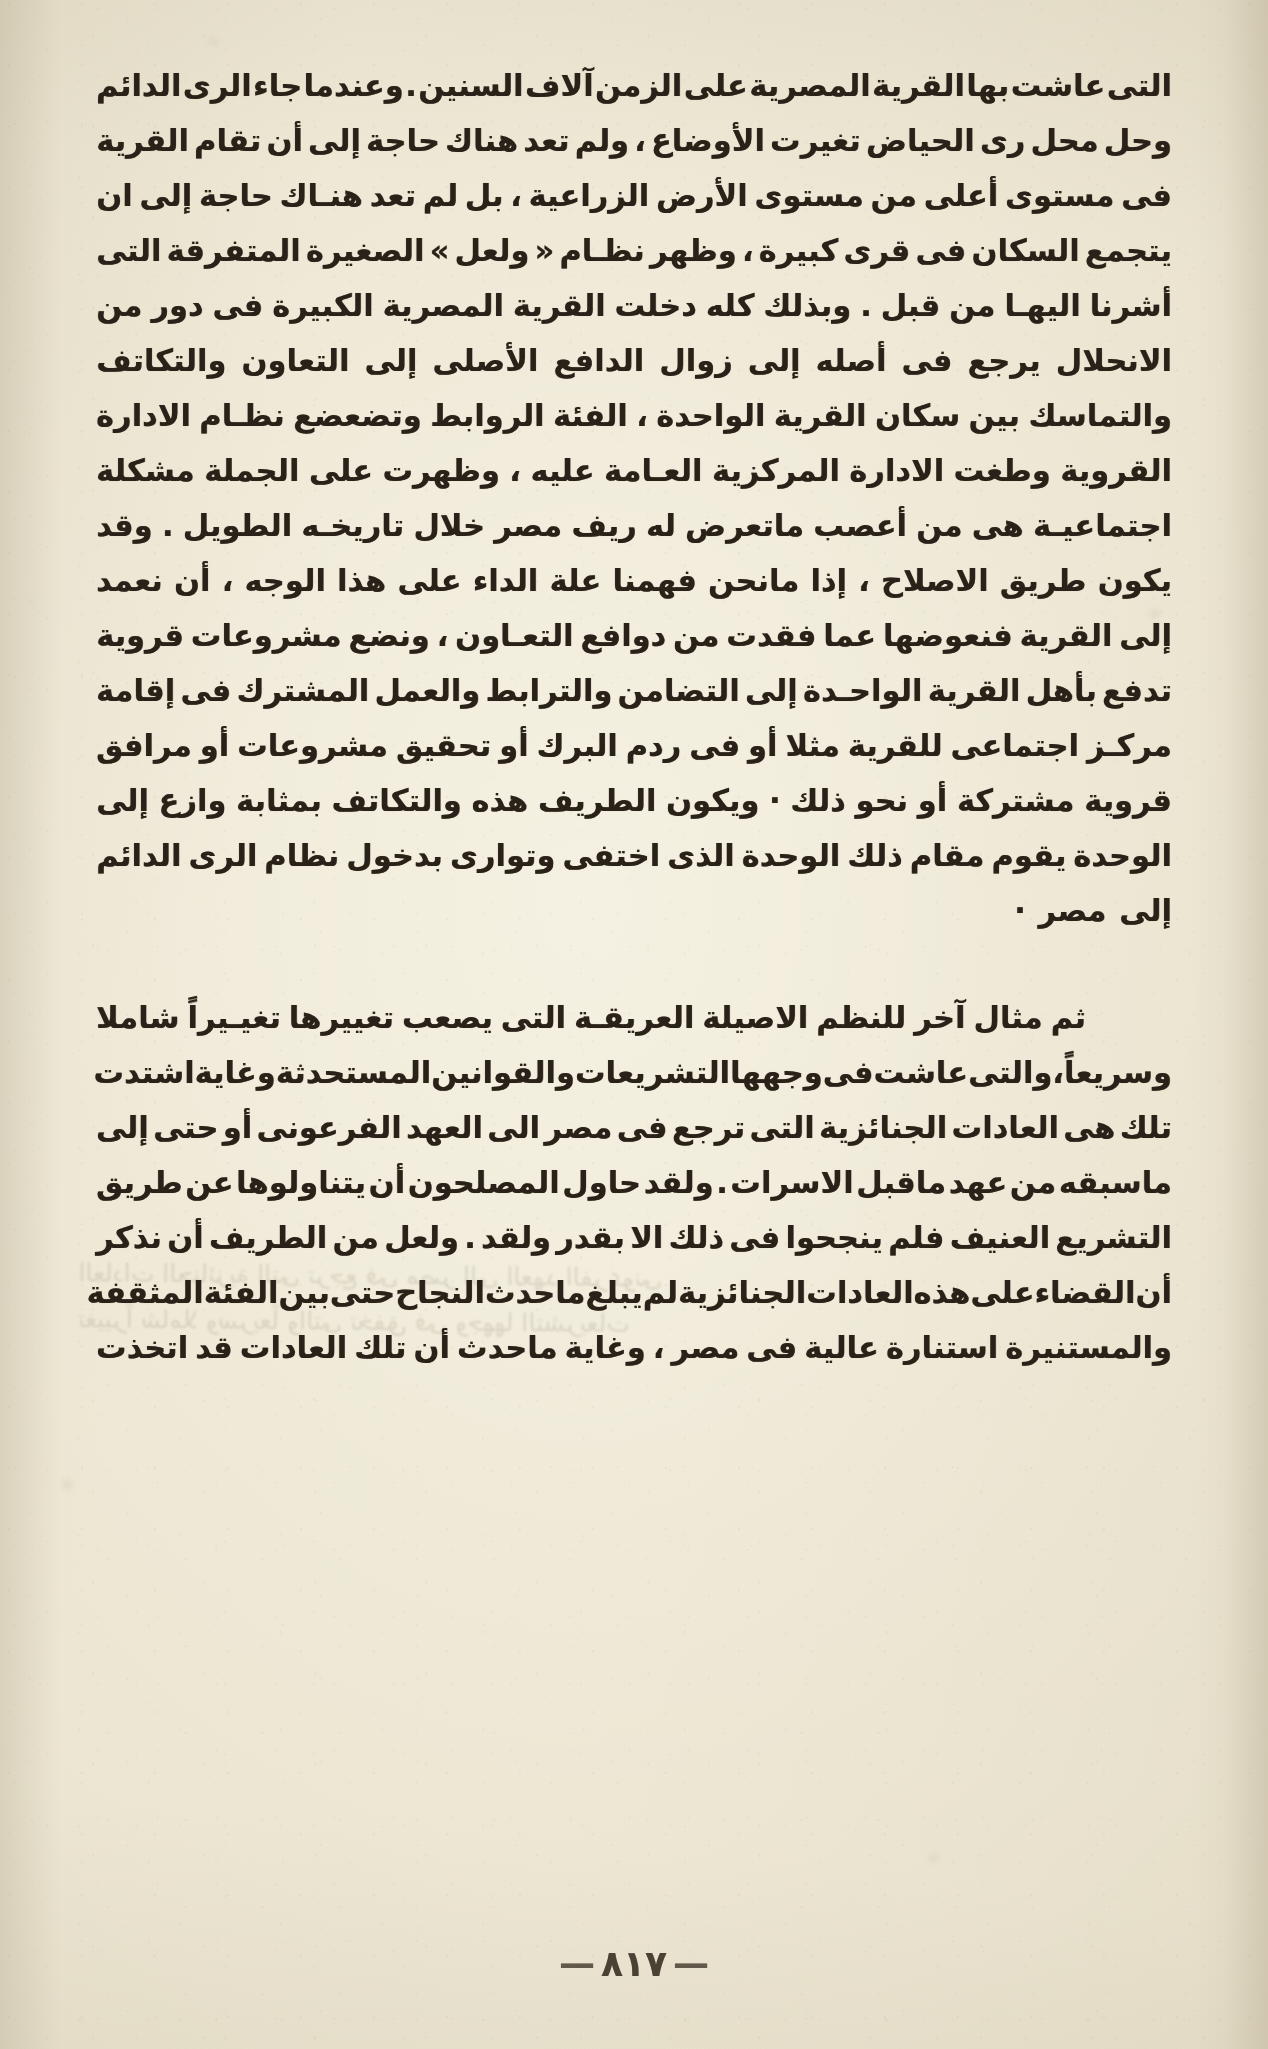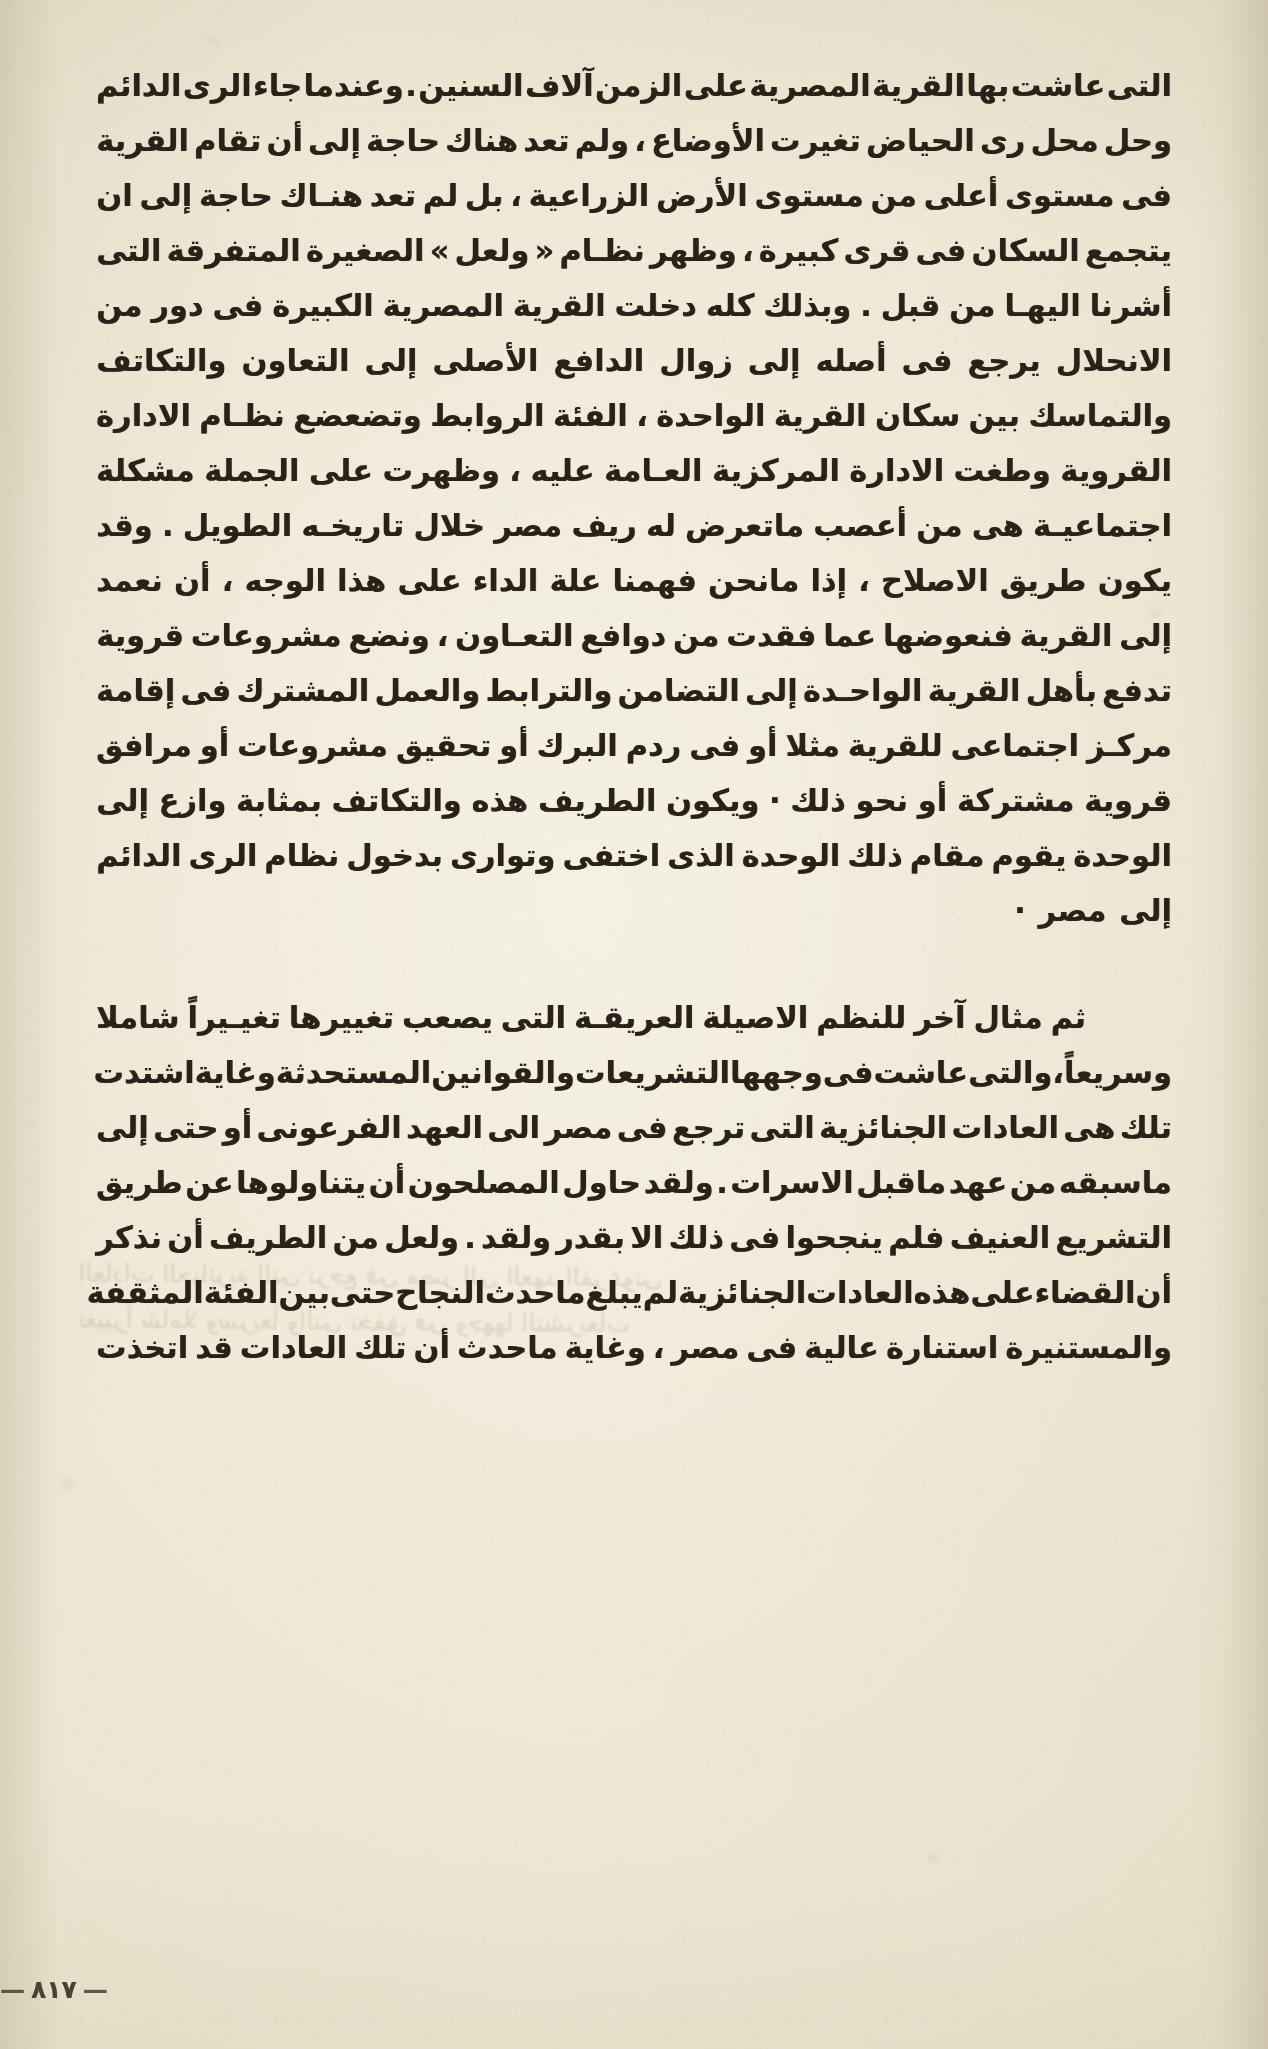--- a/index.html
+++ b/index.html
@@ -103,29 +103,28 @@
   
   .line.indent { padding-right: 86px; }
 
   .gap { height: 52px; }
 
   .folio {
     position: absolute;
     left: 0;
     right: 0;
     top: 1943px;
-    text-align: left;
+    text-align: center;
     direction: ltr;
     color: #3a3024;
-    font-size: 25px;
+    font-size: 36px;
     letter-spacing: 3px;
     font-weight: 700;
     text-shadow: 0.3px 0.3px 0.6px rgba(42,34,24,0.4);
     opacity: 0.9;
-    margin-top: 32px;
   }
   .folio .dash { opacity: 0.85; }
   .folio .num { padding: 0 6px; }
 
   
   .gutter-shade {
     position: absolute;
     top: 0; bottom: 0; right: 0;
     width: 74px;
     pointer-events: none;

